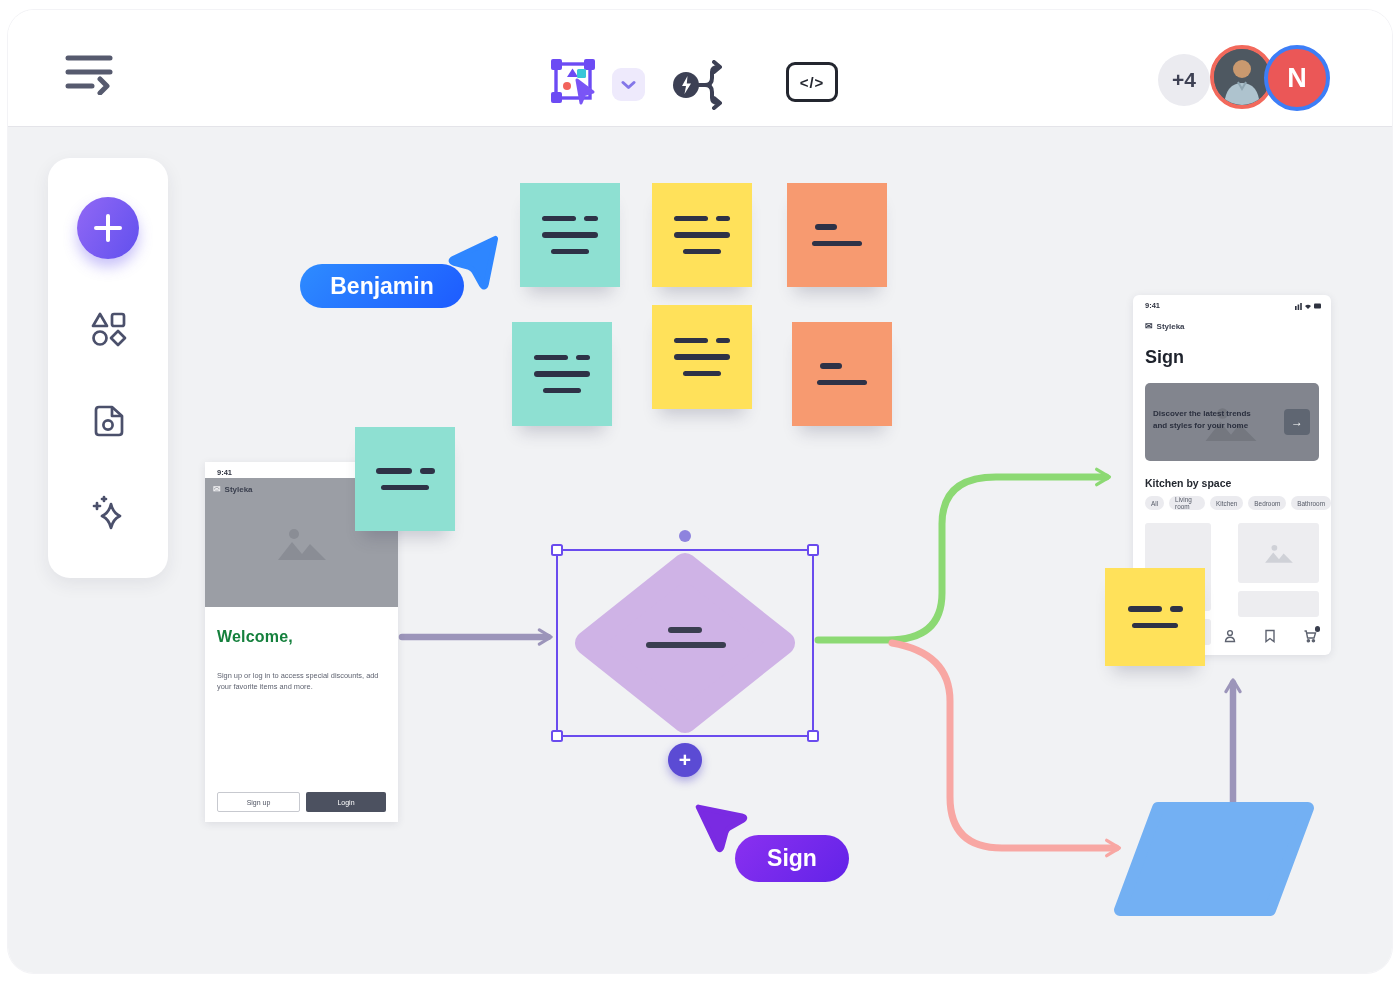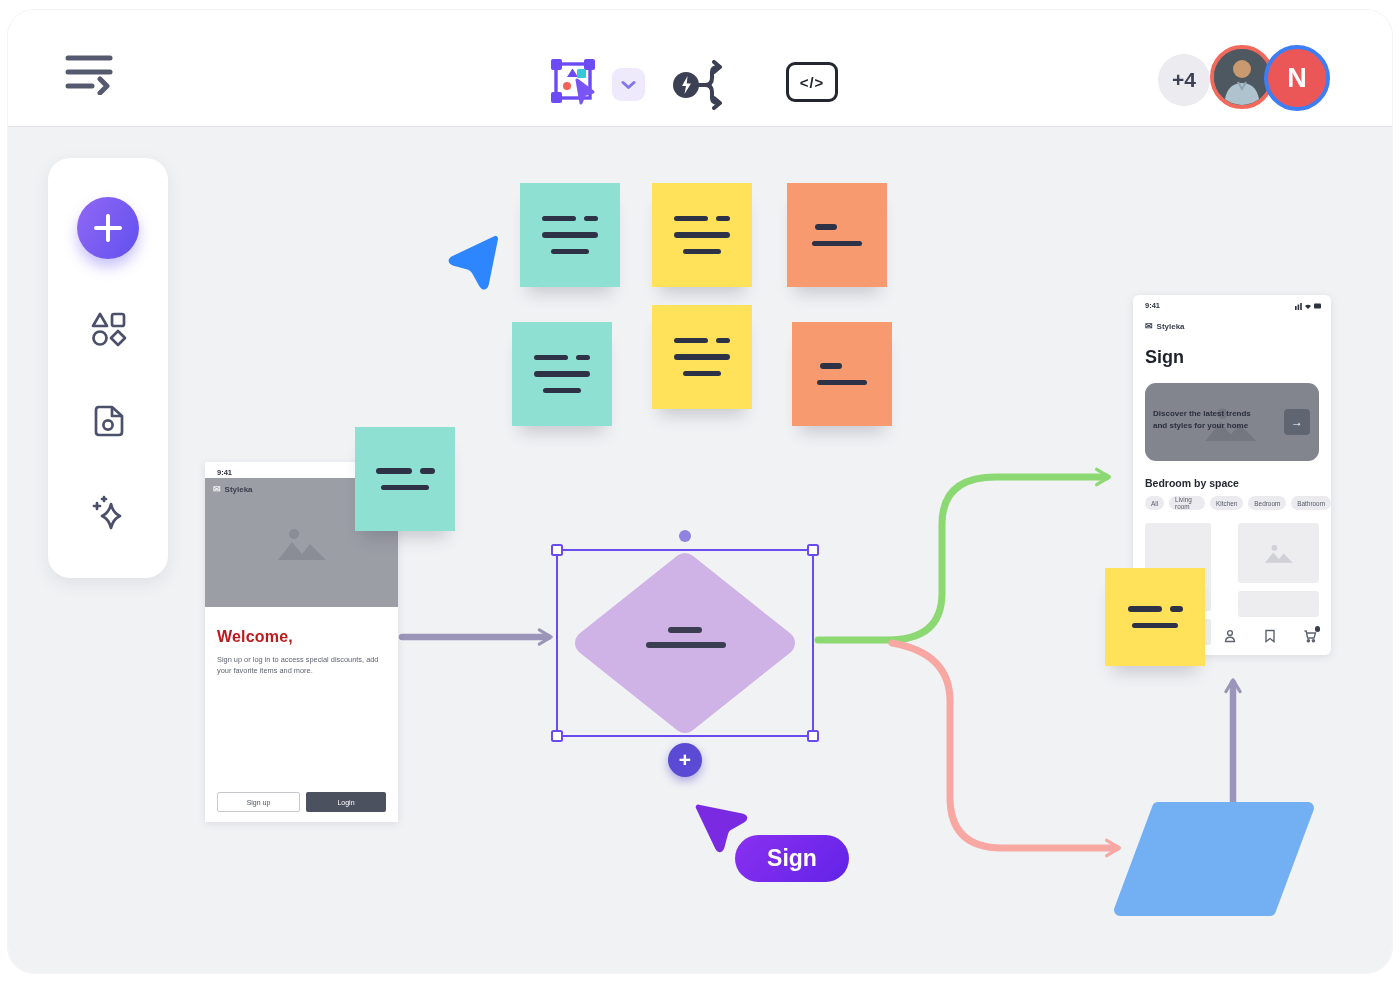--- a/index.html
+++ b/index.html
@@ -43,29 +43,29 @@
 
   
   .phone { position:absolute; width:193px; background:#ffffff; z-index:5; box-shadow:0 2px 8px rgba(40,40,70,.10);text-decoration:underline; }
   .welcome-card { left:197px; top:335px; height:360px; }
   .home-card { left:1125px; top:168px; width:198px; height:360px; border-radius:6px; }
   .statusrow { position:absolute; left:12px; right:10px; top:6px; display:flex; justify-content:space-between; align-items:center; color:#2f3340; font-size:7.5px; font-weight:bold; }
   .hero { position:absolute; left:0; top:16px; width:100%; height:129px; background:#9b9ea5; }
   .brandrow { display:flex; align-items:center; gap:4px; font-size:8px; font-weight:bold; color:#3a3f4e; }
   .brandrow .env { font-size:9px; }
   .mountain { position:absolute; left:50%; top:50%; transform:translate(-50%,-50%); color:#898d94; }
-  .w-title { position:absolute; left:12px; top:166px; font-size:16px; font-weight:bold; color:#b91c1c; letter-spacing:.2px; }
-  .w-body { position:absolute; left:12px; top:192px; width:165px; font-size:7.4px; line-height:1.55; color:#5f6370; }
+  .w-title { position:absolute; left:12px; top:166px; font-size:16px; font-weight:bold; color:#15803d; letter-spacing:.2px; }
+  .w-body { position:absolute; left:12px; top:208px; width:165px; font-size:7.4px; line-height:1.55; color:#5f6370; }
   .btnrow { position:absolute; left:12px; right:12px; top:330px; display:flex; justify-content:space-between; }
   .btn-outline { width:83px; height:20px; border:1px solid #c7c9cf; border-radius:2px; color:#4e5260; font-size:7px; display:flex; align-items:center; justify-content:center; background:#ffffff; }
   .btn-dark { width:80px; height:20px; background:#4c5160; border-radius:2px; color:#ffffff; font-size:7px; display:flex; align-items:center; justify-content:center; }
 
   .h-brand { position:absolute; left:12px; top:26px; }
   .h-title { position:absolute; left:12px; top:52px; font-size:18px; font-weight:bold; color:#1e222c; }
-  .h-banner { position:absolute; left:12px; top:88px; width:174px; height:78px; background:#82858e; border-radius:11px; overflow:hidden; }
+  .h-banner { position:absolute; left:12px; top:88px; width:174px; height:78px; background:#82858e; border-radius:5px; overflow:hidden; }
   .h-banner-text { position:absolute; left:8px; top:25px; width:100px; font-size:8px; font-weight:bold; color:#2a2f3e; line-height:1.5; }
   .h-banner-mtn { position:absolute; left:58px; top:22px; color:#74777f; }
   .h-banner-arrow { position:absolute; right:9px; top:26px; width:26px; height:26px; background:#5f6672; border-radius:4px; color:#ffffff; font-size:12px; display:flex; align-items:center; justify-content:center; }
   .h-section { position:absolute; left:12px; top:182px; font-size:10.5px; font-weight:bold; color:#23272f; }
   .chips { position:absolute; left:12px; top:201px; display:flex; gap:5px; }
   .chip { height:14px; padding:0 6px; background:#ebebef; border-radius:7px; color:#555a67; font-size:6.4px; display:flex; align-items:center; }
   .gal-block { position:absolute; background:#ededf0; border-radius:3px; }
   .gal-mtn { position:absolute; left:50%; top:50%; transform:translate(-50%,-50%); color:#d4d6db; }
   .h-nav { position:absolute; left:0; right:0; top:334px; display:flex; justify-content:flex-end; gap:26px; padding-right:14px; color:#5e6370; }
   .nav-ic { position:relative; width:14px; height:14px; }
@@ -314,20 +314,21 @@
       <div class="srow">
           <div class="sline" style="width:48px"></div>
         </div>
     </div>
 
     <span class="cursor" style="left:447px; top:103px; transform:rotate(38deg);">
       <svg width="52" height="54" viewBox="0 0 29 30">
         <path d="M14.5 2 L26 25 Q27.3 28 24.1 26.9 L16.3 23.6 Q14.5 23 12.7 23.6 L4.9 26.9 Q1.7 28 3 25 Z" fill="#2e86ff" stroke="#2e86ff" stroke-width="3" stroke-linejoin="round"></path>
       </svg>
     </span>
+    <div class="name-tag tag-benjamin">Benjamin</div>
 
     <div class="rot-dot"></div>
     <svg class="diamond-svg" width="260" height="190" viewBox="0 0 260 190">
       <path d="M129 16 L227 94 L129 172 L31 94 Z" fill="#cfb3e6" stroke="#cfb3e6" stroke-width="24" stroke-linejoin="round"></path>
     </svg>
     <div class="d-line" style="left:660px; top:500px; width:34px;"></div>
     <div class="d-line" style="left:638px; top:515px; width:80px;"></div>
     <div class="sel-box">
       <div class="handle h-nw"></div>
       <div class="handle h-ne"></div>
@@ -366,21 +367,21 @@
       <div class="h-banner">
         <span class="h-banner-mtn">
           <svg width="56" height="36" viewBox="0 0 52 34" fill="#74777f">
               <circle cx="18" cy="8" r="5"></circle>
               <path d="M2 34 L16 16 L26 28 L34 18 L50 34 Z"></path>
             </svg>
         </span>
         <div class="h-banner-text">Discover the latest trends and styles for your home</div>
         <div class="h-banner-arrow">→</div>
       </div>
-      <div class="h-section">Bedroom by space</div>
+      <div class="h-section">Kitchen by space</div>
       <div class="chips">
         <div class="chip">All</div>
         <div class="chip">Living room</div>
         <div class="chip">Kitchen</div>
         <div class="chip">Bedroom</div>
         <div class="chip">Bathroom</div>
       </div>
       <div class="gal-block" style="left:12px; top:228px; width:66px; height:88px;"></div>
       <div class="gal-block" style="left:12px; top:324px; width:66px; height:26px;"></div>
       <div class="gal-block" style="left:105px; top:228px; width:81px; height:60px;">

